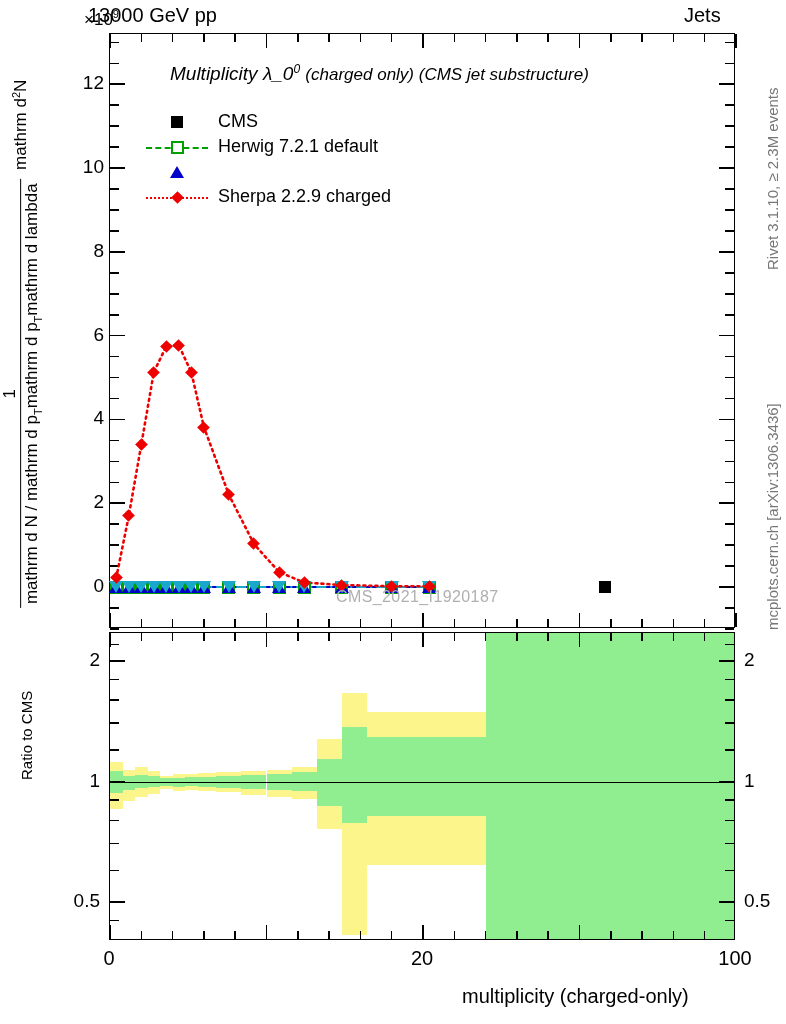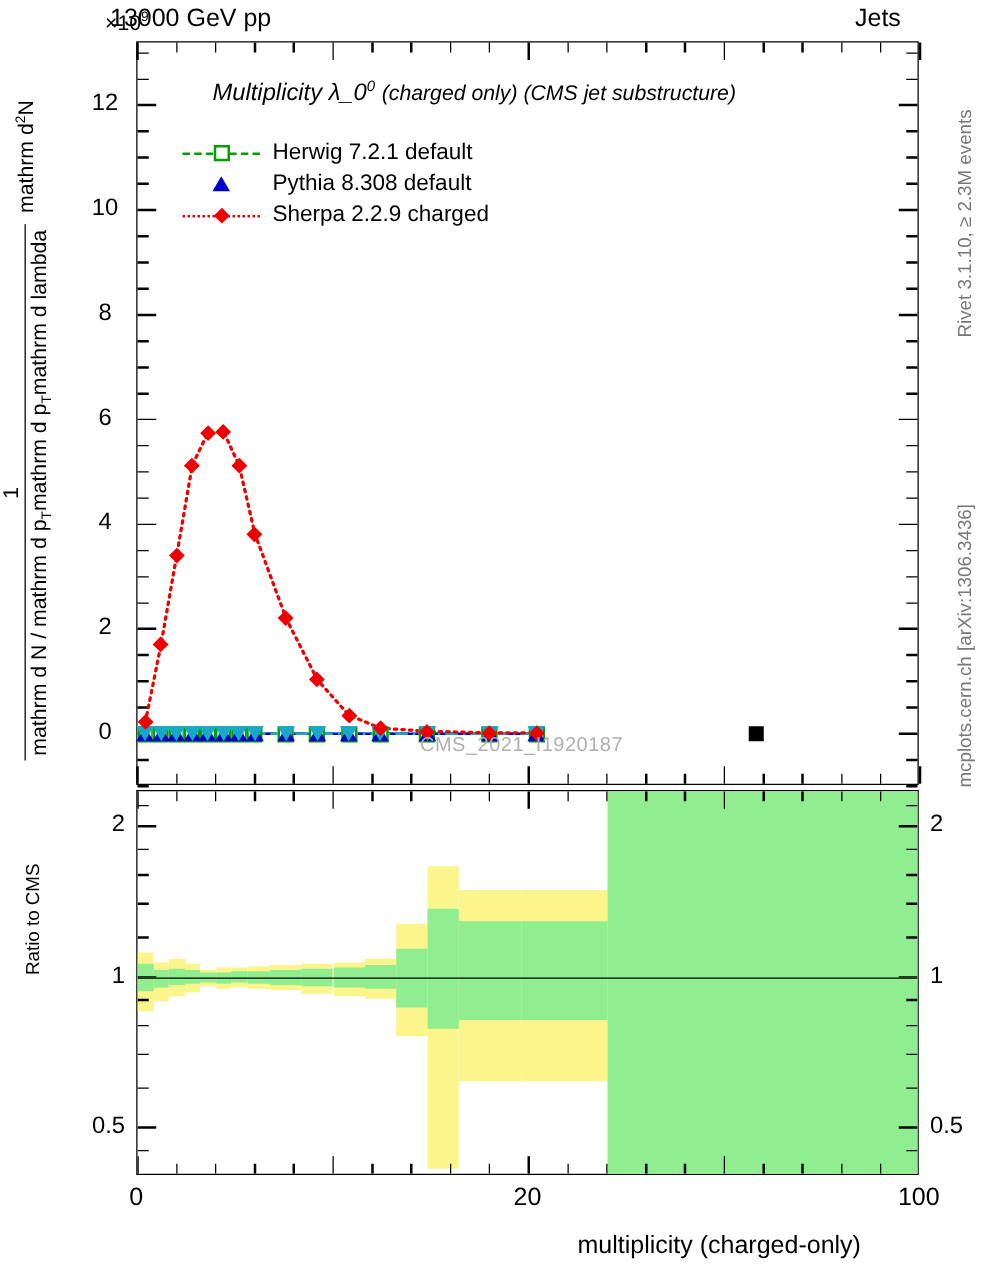--- a/index.html
+++ b/index.html
@@ -16,21 +16,21 @@
 
   
   #main-frame{left:109px;top:33px;width:626px;height:595px;
               border:1.6px solid #000;box-sizing:border-box;background:#fff;}
 
   #plot-title{left:170px;top:62px;font-size:19px;white-space:nowrap;font-style:italic;}
   #plot-title .sup{font-size:12px;vertical-align:super;}
   #plot-title .small{font-size:17px;}
 
   
-  .ytick{position:absolute;right:0;font-size:19px;text-align:center;
+  .ytick{position:absolute;right:0;font-size:19px;text-align:right;
          transform:translateY(-50%);width:40px;}
   #ylabels-main{position:absolute;left:60px;top:33px;width:44px;height:595px;}
 
   
   .tk{position:absolute;background:#000;}
 
   
   #legend{left:146px;top:110px;width:330px;}
   .lg-row{position:relative;height:25px;}
   .lg-key{position:absolute;left:0;top:0;width:62px;height:25px;}
@@ -278,31 +278,36 @@
     <div class="ytick" style="top: 385.493px;">4</div>
     <div class="ytick" style="top: 301.69px;">6</div>
     <div class="ytick" style="top: 217.887px;">8</div>
     <div class="ytick" style="top: 134.085px;">10</div>
     <div class="ytick" style="top: 50.2817px;">12</div>
   </div>
 
 <div class="abs" id="legend">
     <div class="lg-row">
       <div class="lg-key">
+        <div style="position: absolute; width: 12px; height: 12px; background: rgb(0, 0, 0); left: 25px; top: 6px;"></div>
+      </div>
+      <div class="lg-txt">CMS</div>
+    </div>
+    <div class="lg-row">
+      <div class="lg-key">
         <div class="lg-line" style="border-top-color: rgb(0, 160, 0); border-top-style: dashed;"></div>
         <div style="position: absolute; width: 13px; height: 13px; border: 2px solid rgb(0, 160, 0); background: rgb(255, 255, 255); box-sizing: border-box; left: 24.5px; top: 5.5px;"></div>
       </div>
       <div class="lg-txt">Herwig 7.2.1 default</div>
     </div>
     <div class="lg-row">
       <div class="lg-key">
         <div class="lg-line" style="border-top-color: rgb(0, 0, 204); border-top-style: none;"></div>
         <div style="position: absolute; width: 0px; height: 0px; border-left: 7px solid transparent; border-right: 7px solid transparent; border-bottom: 12px solid rgb(0, 0, 204); left: 24px; top: 6px;"></div>
       </div>
-      <div class="lg-txt">Pythia 8.308 default</div>
     </div>
     <div class="lg-row">
       <div class="lg-key">
         <div class="lg-line" style="border-top-color: rgb(238, 0, 0); border-top-style: dotted;"></div>
         <div style="position: absolute; width: 9px; height: 9px; background: rgb(238, 0, 0); transform: rotate(45deg); left: 26.5px; top: 7.5px;"></div>
       </div>
       <div class="lg-txt">Sherpa 2.2.9 charged</div>
     </div>
   </div>
 

